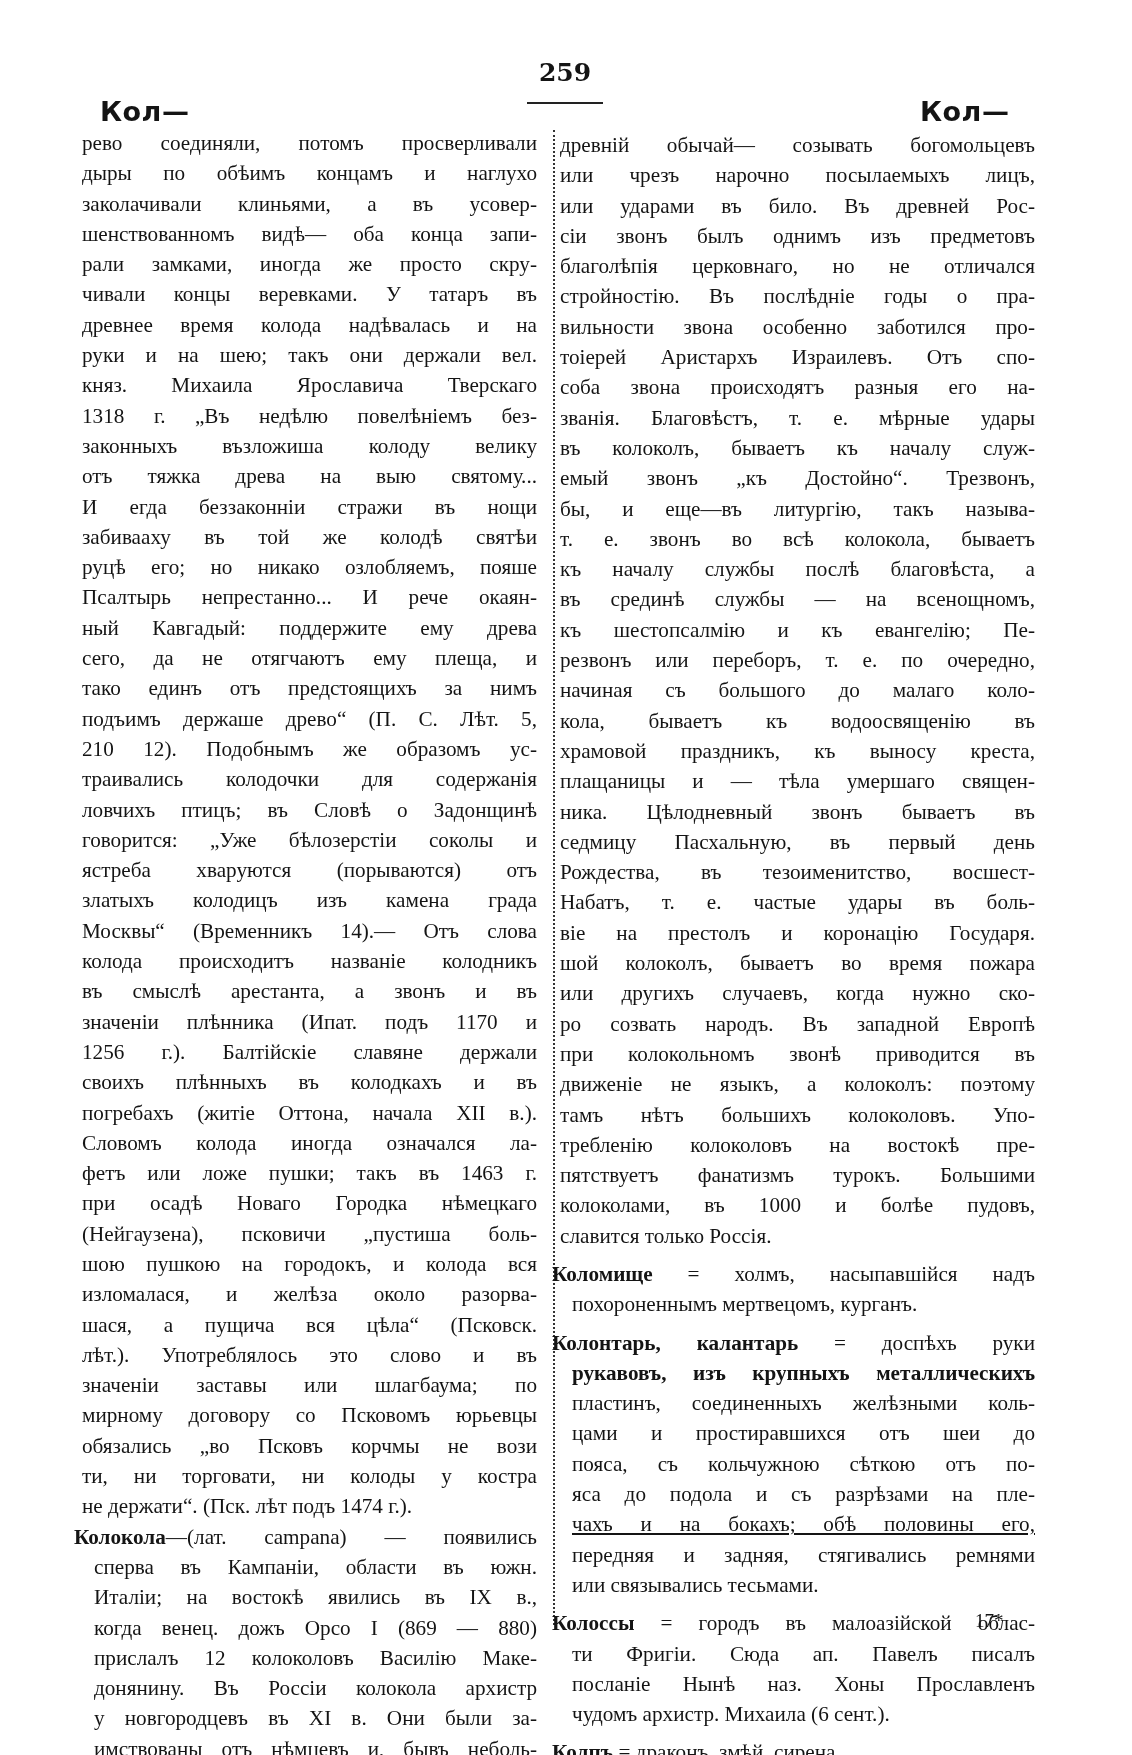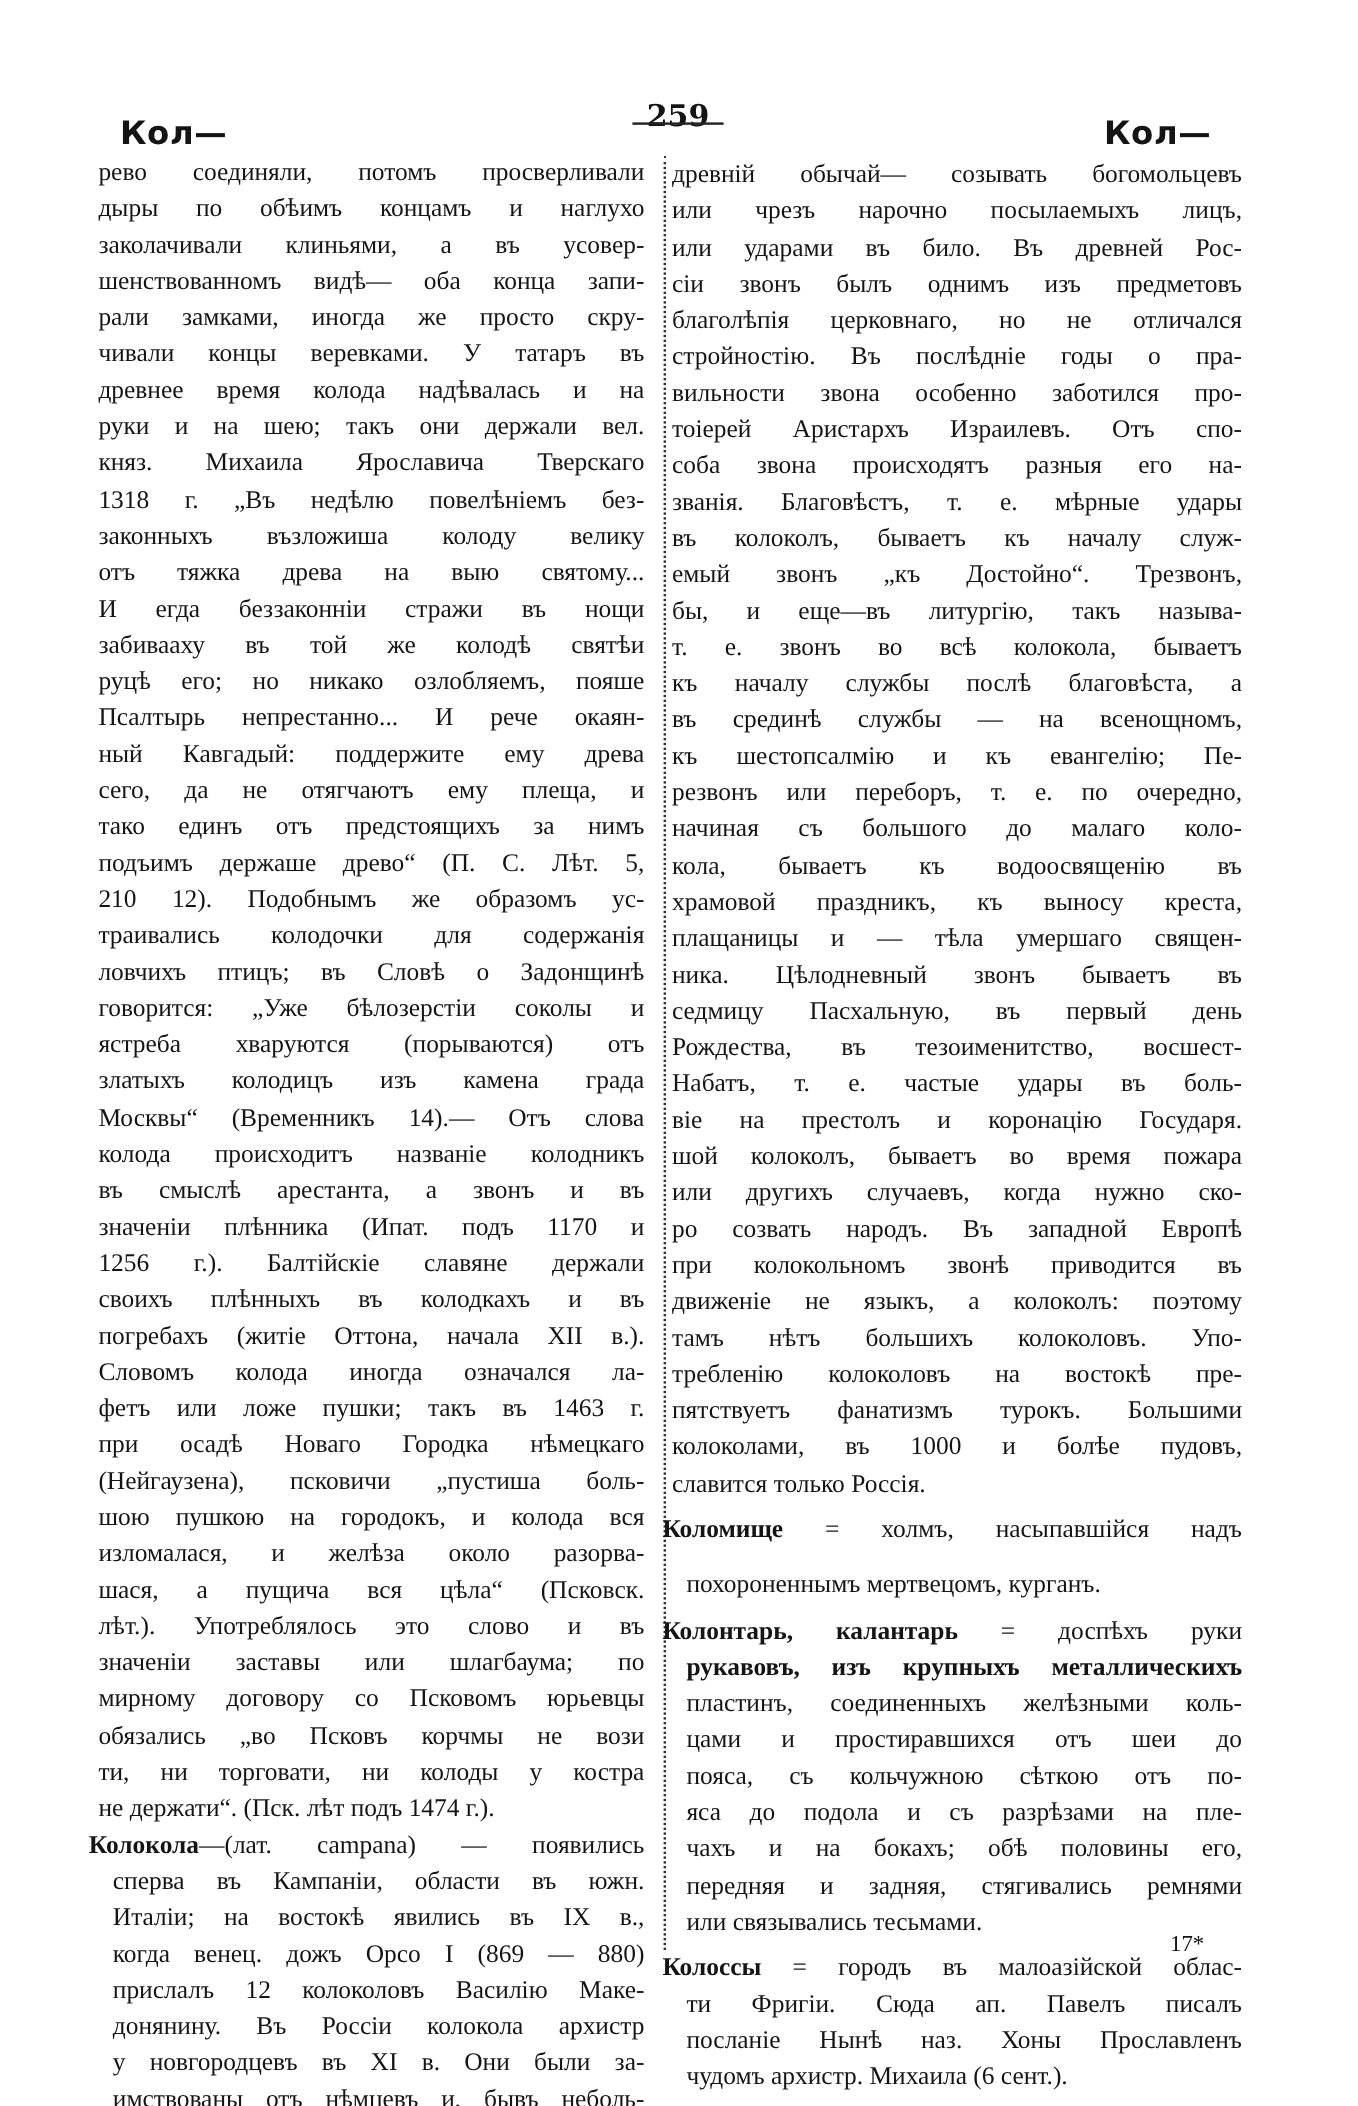--- a/index.html
+++ b/index.html
@@ -1,19 +1,19 @@
 <!DOCTYPE html>
 <html><head>
 <meta charset="utf-8">
 <style>
   html, body { margin: 0; padding: 0; background: #ffffff; }
   body { width: 1132px; height: 1755px; position: relative; overflow: hidden;
          font-family: "Liberation Serif", "DejaVu Serif", serif; color: #141414; }
   .page { position: absolute; left: 0; top: 0; width: 1132px; height: 1695px; }
-  .page-number { position: absolute; left: 520px; top: 82px; width: 90px; text-align: center;
+  .page-number { position: absolute; left: 520px; top: 58px; width: 90px; text-align: center;
                  font-weight: bold; font-size: 25px; font-family: "DejaVu Serif", serif; }
   .page-number-rule { position: absolute; left: 527px; top: 102px; width: 76px; height: 0;
                       border-top: 2px solid #222; }
   .running-head { position: absolute; top: 96px; font-weight: bold; font-size: 27px;
                   font-family: "DejaVu Sans", sans-serif; letter-spacing: 0.5px; }
   .running-head.left { left: 100px; }
   .running-head.right { left: 920px; }
   .column { position: absolute; top: 128px; font-size: 21.2px; line-height: 30.3px; }
   .column.left { left: 82px; width: 455px; }
   .column.right { left: 560px; width: 475px; top: 130px; }
@@ -129,31 +129,31 @@
       <span class="line">при колокольномъ звонѣ приводится въ</span>
       <span class="line">движеніе не языкъ, а колоколъ: поэтому</span>
       <span class="line">тамъ нѣтъ большихъ колоколовъ. Упо-</span>
       <span class="line">требленію колоколовъ на востокѣ пре-</span>
       <span class="line">пятствуетъ фанатизмъ турокъ. Большими</span>
       <span class="line">колоколами, въ 1000 и болѣе пудовъ,</span>
       <span class="line last">славится только Россія.</span>
       <span class="gap"></span>
       <div>
         <span class="line entry-first"><span class="hw">Коломище</span><span> = холмъ, насыпавшійся надъ</span></span>
-        <span class="line last" style="padding-left: 12px; margin-top: 16px;">похороненнымъ мертвецомъ, курганъ.</span>
+        <span class="line last" style="padding-left: 12px;">похороненнымъ мертвецомъ, курганъ.</span>
       </div>
       <span class="gap"></span>
       <div>
         <span class="line entry-first"><span class="hw">Колонтарь, калантарь</span><span> = доспѣхъ руки</span></span>
         <span class="line" style="padding-left: 12px; font-weight: bold;">рукавовъ, изъ крупныхъ металлическихъ</span>
         <span class="line" style="padding-left: 12px;">пластинъ, соединенныхъ желѣзными коль-</span>
         <span class="line" style="padding-left: 12px;">цами и простиравшихся отъ шеи до</span>
         <span class="line" style="padding-left: 12px;">пояса, съ кольчужною сѣткою отъ по-</span>
         <span class="line" style="padding-left: 12px;">яса до подола и съ разрѣзами на пле-</span>
-        <span class="line" style="padding-left: 12px;">чахъ и на бокахъ; обѣ половины его,</span>
+        <span class="line" style="padding-left: 12px; text-decoration: underline;">чахъ и на бокахъ; обѣ половины его,</span>
         <span class="line" style="padding-left: 12px;">передняя и задняя, стягивались ремнями</span>
         <span class="line last" style="padding-left: 12px;">или связывались тесьмами.</span>
       </div>
       <span class="gap"></span>
       <div>
         <span class="line entry-first"><span class="hw">Колоссы</span><span> = городъ въ малоазійской облас-</span></span>
         <span class="line" style="padding-left: 12px;">ти Фригіи. Сюда ап. Павелъ писалъ</span>
         <span class="line" style="padding-left: 12px;">посланіе Нынѣ наз. Хоны Прославленъ</span>
         <span class="line last" style="padding-left: 12px;">чудомъ архистр. Михаила (6 сент.).</span>
       </div>

